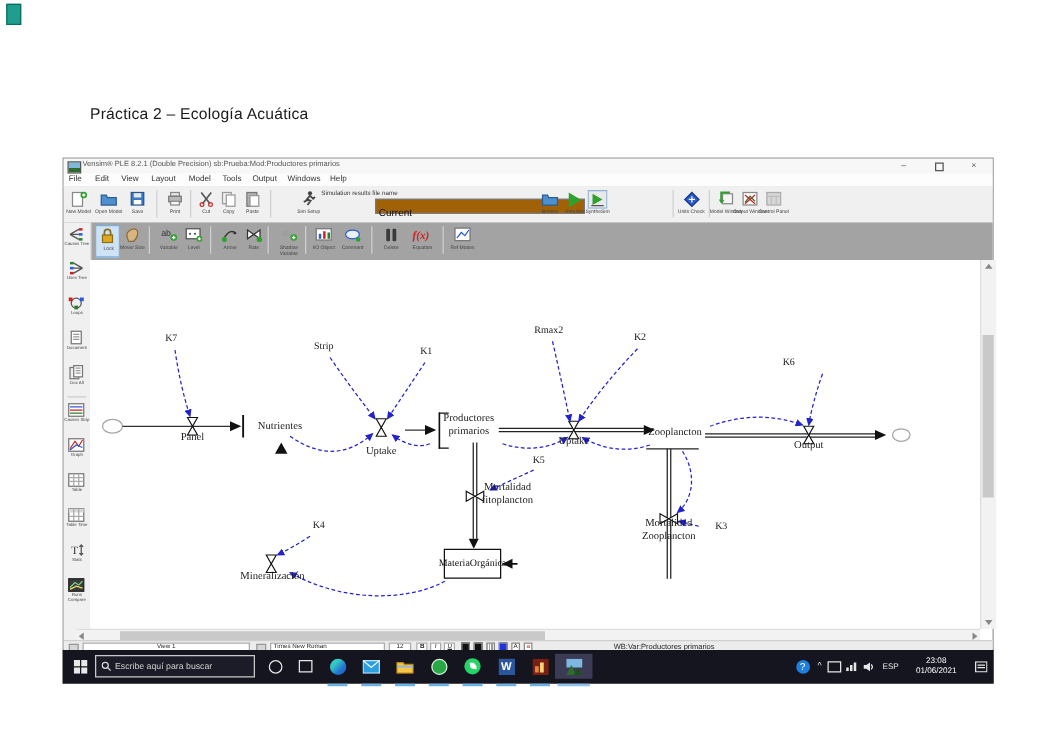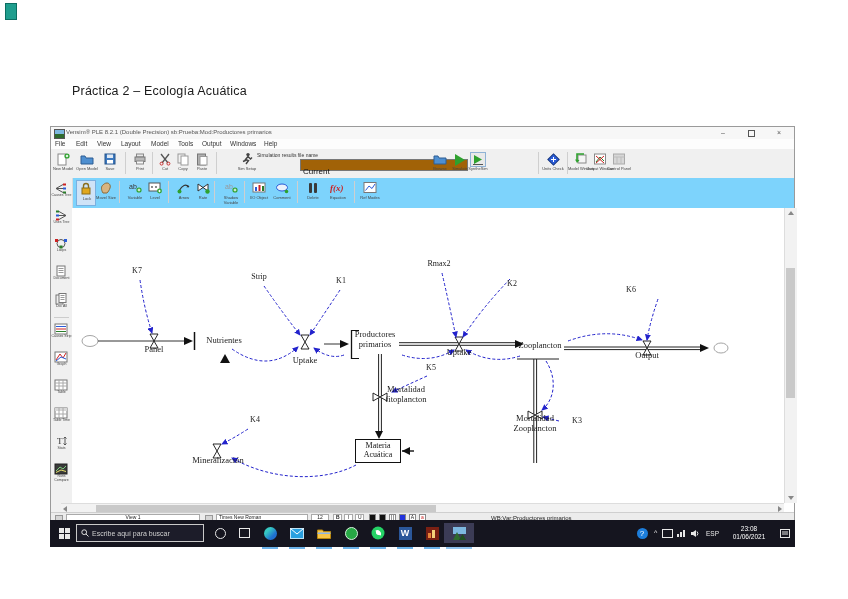--- a/index.html
+++ b/index.html
@@ -9,34 +9,34 @@
   .doc-title{font-size:12.5px;color:#1a1a1a;letter-spacing:.2px;}
   
   .vwin{position:absolute;left:0;top:0;width:745px;height:394px;background:#fff;
         border:1px solid #9a9a9a;box-sizing:border-box;}
   .titlebar{position:absolute;left:0;top:0;width:100%;height:12px;background:#f7f7f7;}
   .titletext{position:absolute;left:15px;top:2px;font-size:6px;color:#555;white-space:nowrap;}
   .wbtn{position:absolute;top:2px;width:8px;height:8px;color:#555;font-size:7px;line-height:8px;text-align:center;}
   .menubar{position:absolute;left:0;top:12px;width:100%;height:10px;background:#fdfdfd;border-bottom:1px solid #e4e4e4;}
   .menuitem{position:absolute;top:1px;font-size:6.5px;color:#333;}
   .tb1{position:absolute;left:0;top:22px;width:100%;height:29px;background:#f0f0f0;border-bottom:1px solid #d9d9d9;}
-  .tb2{position:absolute;left:0;top:51px;width:100%;height:30px;background:#7dd3fc;border-bottom:1px solid #d9d9d9;}
+  .tb2{position:absolute;left:0;top:51px;width:100%;height:30px;background:#a3a3a3;border-bottom:1px solid #d9d9d9;}
   .toolbtn{position:absolute;top:2px;width:20px;height:26px;}
   .toolico{position:absolute;left:50%;transform:translateX(-50%);top:1px;}
   .tlabel{position:absolute;top:16px;left:-4px;width:28px;font-size:4px;color:#444;text-align:center;line-height:1.15;}
   .vdiv{position:absolute;top:3px;width:1px;height:22px;background:#cfcfcf;}
   .strip{position:absolute;left:0;top:51px;width:21px;height:334px;background:#f0f0f0;border-right:1px solid #ddd;}
   .stool{position:absolute;left:0;width:21px;height:26px;}
   .slabel{position:absolute;top:13px;left:0;width:21px;font-size:3.5px;color:#444;text-align:center;line-height:1.2;}
   .canvas{position:absolute;left:21px;top:81px;width:712px;height:295px;background:#fff;overflow:hidden;}
   .dl{position:absolute;font-family:"Liberation Serif",serif;font-size:8.5px;color:#1b1b1b;
       text-align:center;line-height:1.12;}
   .dk{position:absolute;font-family:"Liberation Serif",serif;font-size:8px;color:#1b1b1b;text-align:center;}
   .mobox{position:absolute;left:283px;top:231px;width:46px;height:24px;border:1.4px solid #111;
-         box-sizing:border-box;background:#fff;display:flex;flex-direction:column;align-items:center;justify-content:center;
+         box-sizing:border-box;background:#fff;display:flex;flex-direction:row;align-items:center;justify-content:center;
          font-family:"Liberation Serif",serif;font-size:8px;line-height:1.1;color:#111;}
   .vscroll{position:absolute;left:733px;top:81px;width:12px;height:295px;background:#f2f2f2;border-left:1px solid #ddd;}
   .hscroll{position:absolute;left:10px;top:376px;width:723px;height:9px;background:#f2f2f2;border-top:1px solid #ddd;}
   .thumb{background:#c9c9c9;position:absolute;}
   .sarrow{width:0;height:0;position:absolute;}
   .statusbar{position:absolute;left:0;top:385px;width:100%;height:9px;background:#ececec;border-top:1px solid #cfcfcf;}
   .sbox{position:absolute;top:1px;height:7px;background:#fff;border:1px solid #aaa;box-sizing:border-box;
         font-size:5px;color:#222;line-height:5px;padding:0 2px;overflow:hidden;}
   .swatch{position:absolute;top:1px;width:7px;height:7px;border:1px solid #888;box-sizing:border-box;}
   
@@ -488,21 +488,21 @@
             <path d="M355,168 L320,184" marker-end="url(#ab)"></path>
             <path d="M176,221 Q162,230 150,236" marker-end="url(#ab)"></path>
             <path d="M284,257 C252,274 200,273 160,250" marker-end="url(#ab)"></path>
           </g>
         </svg>
 
         <div class="dk" style="left:50px;top:58px;width:30px">K7</div>
         <div class="dk" style="left:167px;top:64px;width:40px">Strip</div>
         <div class="dk" style="left:254px;top:68px;width:30px">K1</div>
         <div class="dk" style="left:342px;top:51px;width:50px">Rmax2</div>
-        <div class="dk" style="left:425px;top:71px;width:30px">K2</div>
+        <div class="dk" style="left:425px;top:57px;width:30px">K2</div>
         <div class="dk" style="left:544px;top:77px;width:30px">K6</div>
         <div class="dk" style="left:346px;top:155px;width:26px">K5</div>
         <div class="dk" style="left:492px;top:208px;width:26px">K3</div>
         <div class="dk" style="left:170px;top:207px;width:26px">K4</div>
 
         <div class="dl" style="left:117px;top:128px;width:70px">Nutrientes</div>
         <div class="dl" style="left:60px;top:137px;width:44px">Panel</div>
         <div class="dl" style="left:211px;top:148px;width:44px">Uptake</div>
         <div class="dl" style="left:272px;top:122px;width:62px">
           <span style="display:block">Productores</span>
@@ -516,21 +516,21 @@
           <span style="display:block">fitoplancton</span>
         </div>
         <div class="dl" style="left:432px;top:206px;width:62px">
           <span style="display:block">Mortalidad</span>
           <span style="display:block">Zooplancton</span>
         </div>
         <div class="dl" style="left:104px;top:248px;width:84px">Mineralización</div>
 
         <div class="mobox">
           <span>Materia</span>
-          <span>Acuática</span>
+          <span>Orgánica</span>
         </div>
       </div>
 
       <div class="vscroll">
         <div class="sarrow" style="left:3px;top:3px;border-left:3px solid transparent;border-right:3px solid transparent;border-bottom:4px solid #888;"></div>
         <div class="thumb" style="left:1px;top:60px;width:9px;height:130px;"></div>
         <div class="sarrow" style="left:3px;bottom:3px;border-left:3px solid transparent;border-right:3px solid transparent;border-top:4px solid #888;"></div>
       </div>
 
       <div class="hscroll">

